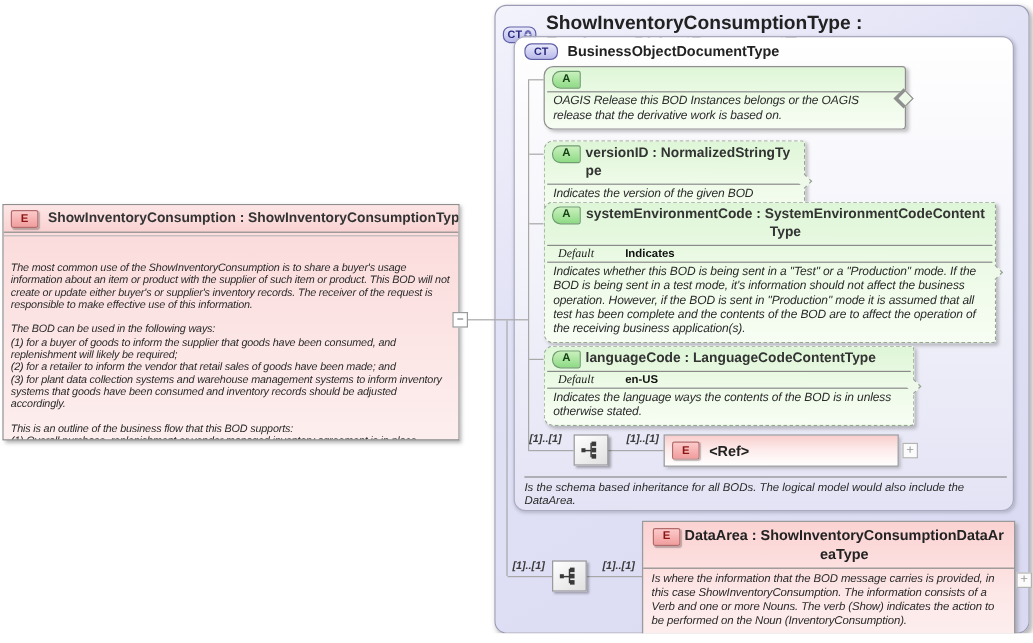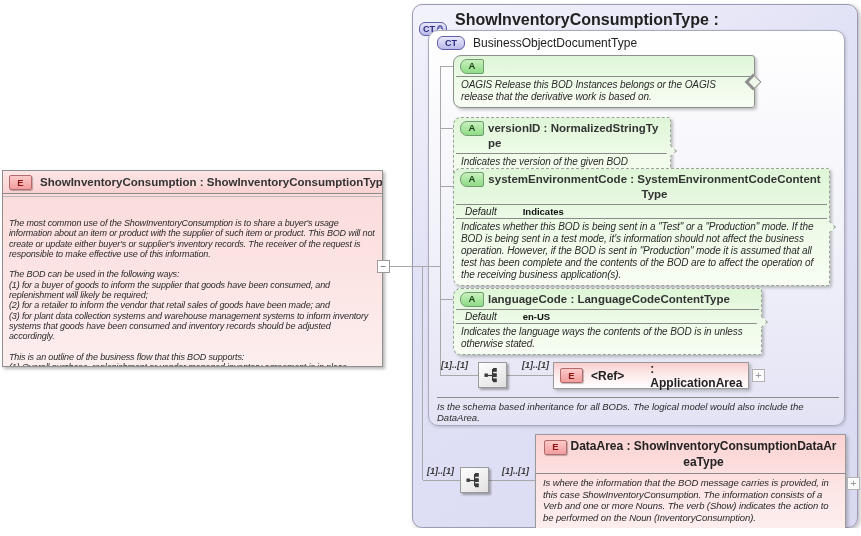--- a/index.html
+++ b/index.html
@@ -52,21 +52,21 @@
     background:linear-gradient(150deg,#f3f3fc 0%,#e2e2f6 35%,#d9d9f2 100%);
     box-shadow:2px 2px 4px rgba(100,100,100,.45); }
   .outer-ct-title { position:absolute; left:6px; top:6px; display:flex; align-items:center; gap:8px; }
   .outer-ct-label { font-size:16px; font-weight:bold; color:#222; }
 
   .inner-ct { position:absolute; left:428px; top:30px; width:417px; height:396px; z-index:1;
     border:1px solid #aaaabf; border-radius:10px; box-sizing:border-box;
     background:linear-gradient(180deg,#ffffff 0%,#f1f1fa 55%,#e3e3f5 100%);
     box-shadow:1px 1px 3px rgba(120,120,140,.4); }
   .inner-ct-title { position:absolute; left:8px; top:5px; display:flex; align-items:center; gap:8px; }
-  .inner-ct-label { font-size:12px; font-weight:normal; color:#222; }
+  .inner-ct-label { font-size:12px; font-weight:bold; color:#222; }
   .inner-footer { position:absolute; left:8px; right:5px; top:366px;
     border-top:1px solid #8a8a8a; padding-top:3px;
     font-style:italic; font-size:9.5px; line-height:1.2; color:#2a2a2a; }
 
   
   .attr-box { position:absolute; z-index:3; box-sizing:border-box;
     background:linear-gradient(180deg,#def6d7 0%,#effbe9 55%,#f7fdf3 100%);
     border:1px dashed #99a399; border-radius:8px 3px 3px 8px;
     box-shadow:2px 2px 3px rgba(110,110,110,.4); }
   .attr-box.required { border-style:solid; border-color:#8f8f8f; }
@@ -74,21 +74,21 @@
     transform:translateY(-50%) rotate(45deg);
     background:#eef9e9; border-top:1px dashed #99a399; border-right:1px dashed #99a399; }
   .required > .attr-tip { border-style:solid; border-color:#8f8f8f; }
   .attr-header { position:relative; padding:3px 8px 2px 34px; min-height:15px;
     font-size:11.5px; font-weight:bold; color:#333; line-height:1.3; word-break:break-all; }
   .attr-header .a-icon { position:absolute; left:6px; top:3px; }
   .attr-header.center { text-align:center; }
   .attr-divider { border-top:1px solid #8a8a8a; margin:0 2px; }
   .attr-default { display:flex; align-items:baseline; gap:26px; padding:1px 9px 1px;
     border-bottom:1px solid #8a8a8a; margin:0 2px; }
-  .attr-default .lbl { font-style:italic; font-size:10px; color:#222; }
+  .attr-default .lbl { font-style:italic; font-size:10px; color:#222;font-family:Liberation Serif, serif; }
   .attr-default .val { font-weight:bold; font-size:9.5px; color:#111; }
   .attr-doc { padding:2px 7px 4px; font-style:italic; font-size:10px; line-height:1.2;
     color:#2a2a2a; letter-spacing:-0.1px; }
 
   
   .seq-box { position:absolute; width:29px; height:26px; z-index:3; box-sizing:border-box;
     background:linear-gradient(145deg,#ffffff,#e0e0e0); border:1px solid #9a9a9a;
     box-shadow:2px 2px 2px rgba(0,0,0,.3);
     display:flex; align-items:center; justify-content:center; }
 
@@ -231,21 +231,20 @@
       <rect x="9" y="1" width="3.8" height="3.8" fill="#3a3a3a"></rect>
       <rect x="9" y="6.2" width="3.8" height="3.8" fill="#3a3a3a"></rect>
       <rect x="9" y="11.4" width="3.8" height="3.8" fill="#3a3a3a"></rect>
     </svg>
   </div>
   <span class="card-label" style="left:522px; top:360px;">[1]..[1]</span>
 
   <div class="ref-elem">
     <span class="e-icon">E</span>
     <span class="ref-label">&lt;Ref&gt;</span>
-    <span class="ref-type">: ApplicationArea</span>
   </div>
   <div class="plus-btn" style="left:752px; top:369px;">+</div>
 
   <span class="card-label" style="left:427px; top:466px;">[1]..[1]</span>
   <div class="seq-box" style="left:460px; top:467px;">
     <svg width="17" height="16" viewBox="0 0 17 16">
       <rect x="0.5" y="6.5" width="3.4" height="3.4" fill="#3a3a3a"></rect>
       <rect x="3.5" y="7.9" width="5" height="1.2" fill="#3a3a3a"></rect>
       <rect x="8" y="2" width="1.2" height="12" fill="#3a3a3a"></rect>
       <rect x="9" y="1" width="3.8" height="3.8" fill="#3a3a3a"></rect>

